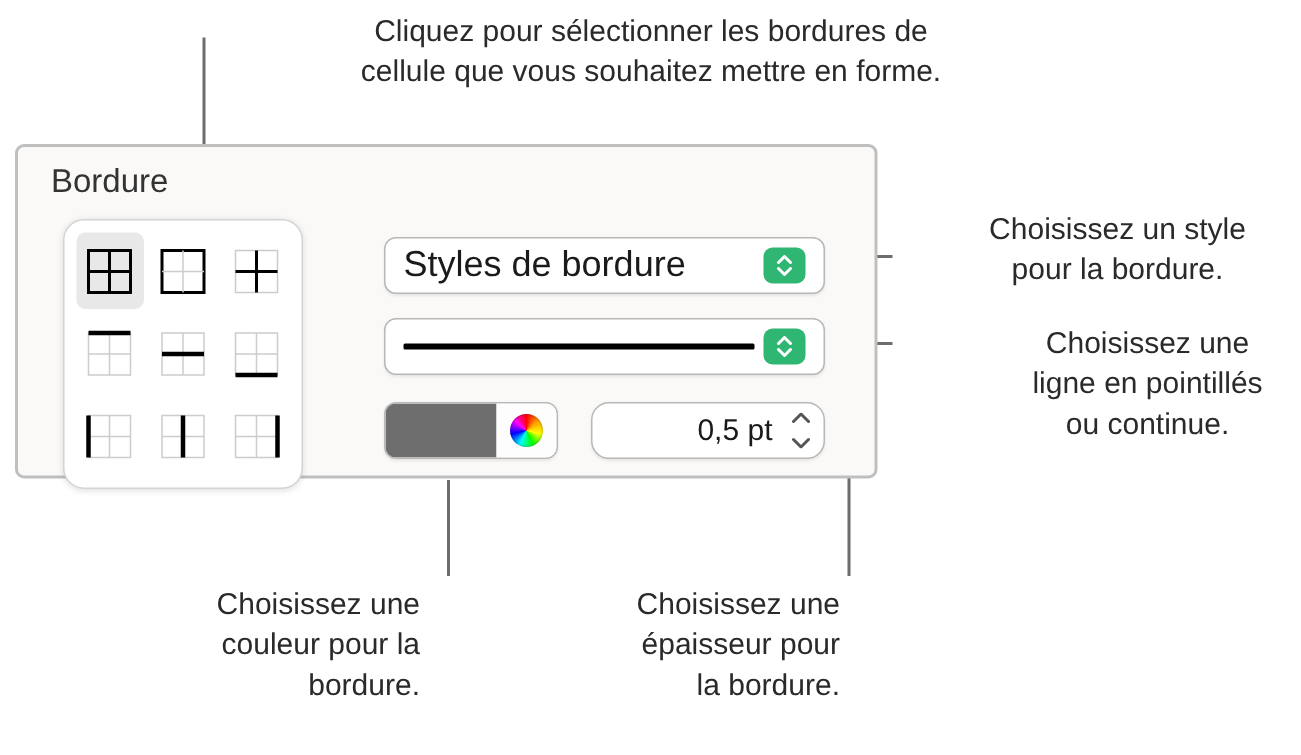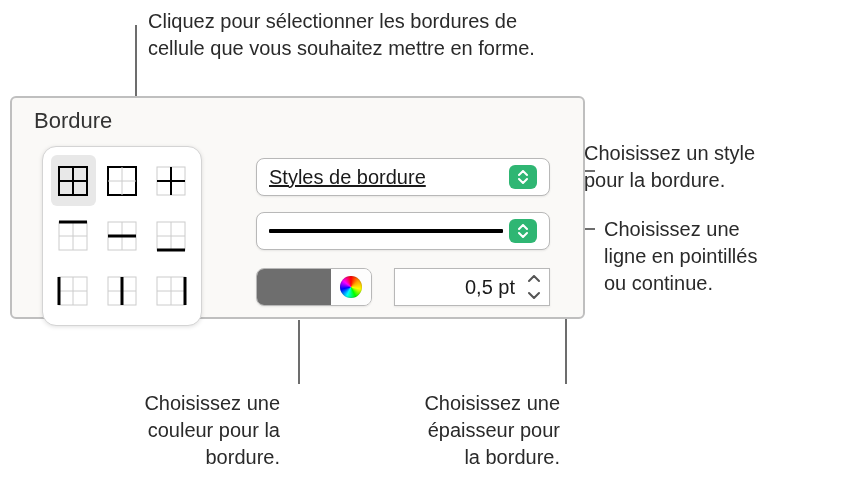--- a/index.html
+++ b/index.html
@@ -12,21 +12,21 @@
     height: 503px;
     position: relative;
     background: #fff;
   }
 
   .callout {
     position: absolute;
     line-height: 1.35;
     color: #2a2a2a;
   }
-  .callout.left-align { text-align: left; }
+  .callout.left-align { text-align: center; margin-left: 36px; }
   .callout.right-align { text-align: right; }
 
   
   .panel {
     position: absolute;
     left: 10px;
     top: 96px;
     width: 575px;
     height: 223px;
     border: 2px solid #bfbfbf;
@@ -84,23 +84,22 @@
     background: #fff;
     border: 1px solid #b8b8b8;
     border-radius: 8px;
     display: flex;
     align-items: center;
     padding: 0 12px;
     box-shadow: 0 1px 2px rgba(0,0,0,0.08);
   }
   .style-pop .label {
     flex: 1;
-    font-size: 20px;
+    font-size: 24px;
     color: #1a1a1a;
-    text-decoration: underline;
   }
 
   .green-btn {
     width: 28px;
     height: 24px;
     background: #2fb673;
     border-radius: 6px;
     display: flex;
     align-items: center;
     justify-content: center;
@@ -164,21 +163,21 @@
 
   
   .thick-step {
     position: absolute;
     left: 382px;
     top: 170px;
     width: 156px;
     height: 38px;
     background: #fff;
     border: 1px solid #b8b8b8;
-    border-radius: 0;
+    border-radius: 12px;
     display: flex;
     align-items: center;
     padding: 0 4px 0 12px;
     box-shadow: 0 1px 2px rgba(0,0,0,0.08);
   }
   .thick-step .val {
     flex: 1;
     text-align: right;
     font-size: 20px;
     padding-right: 8px;

